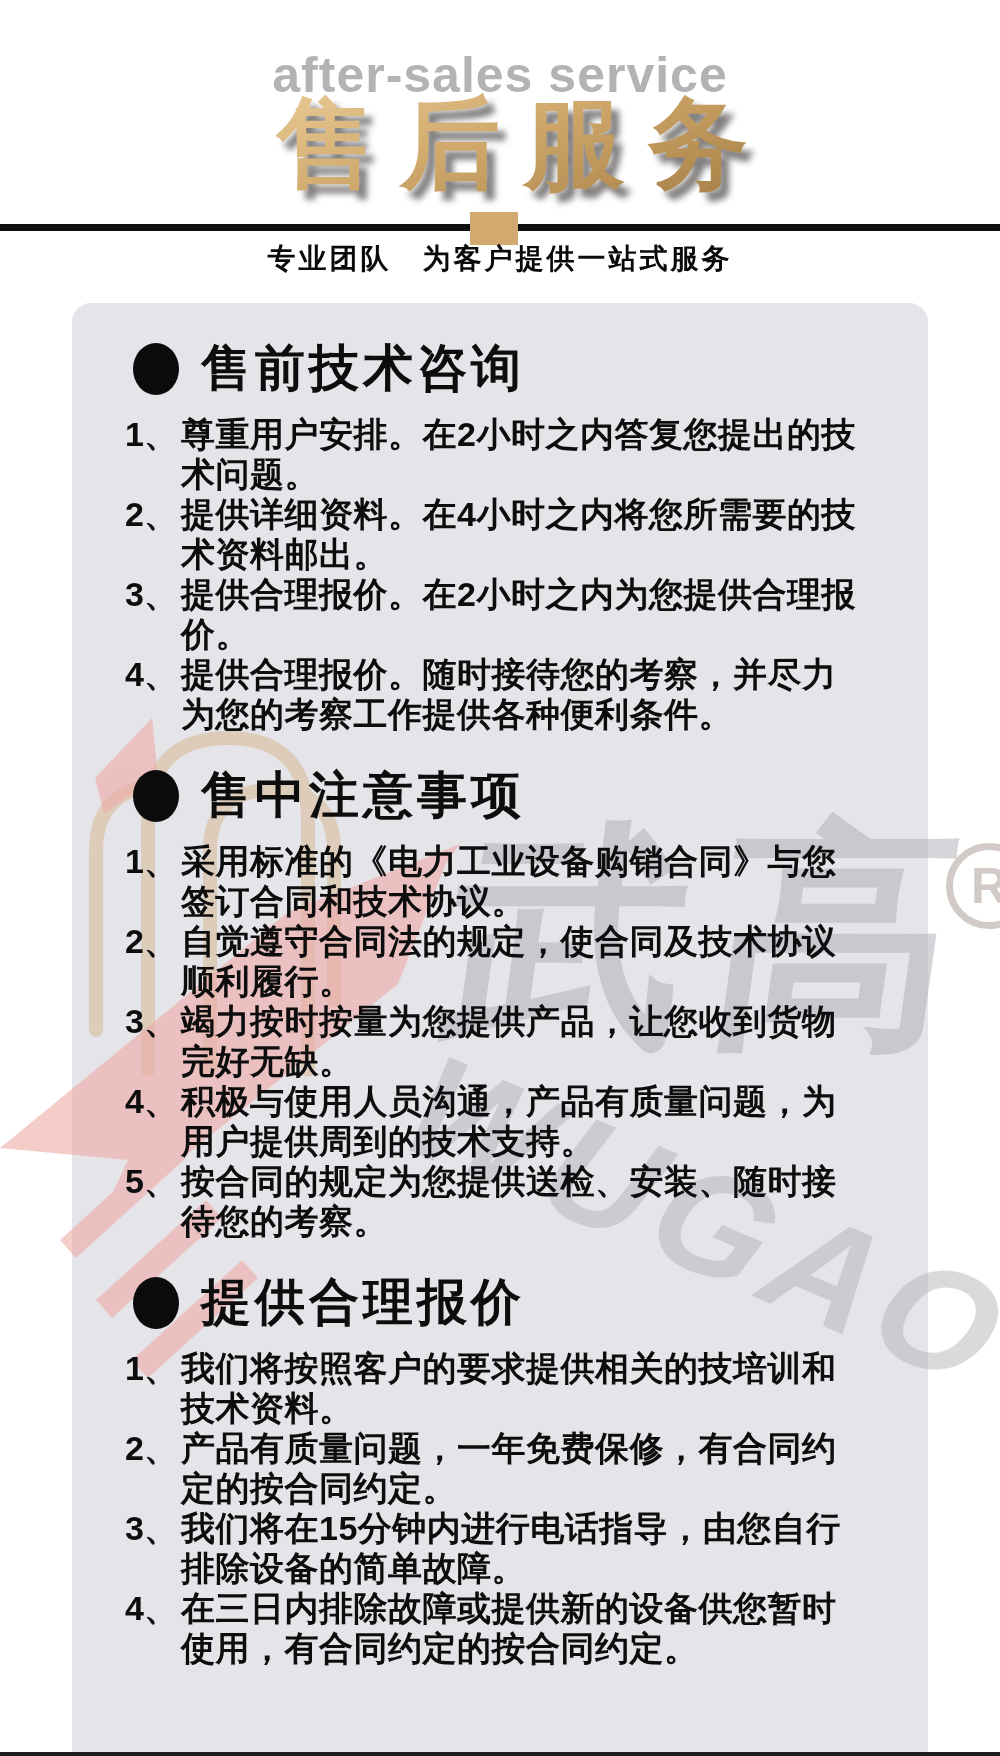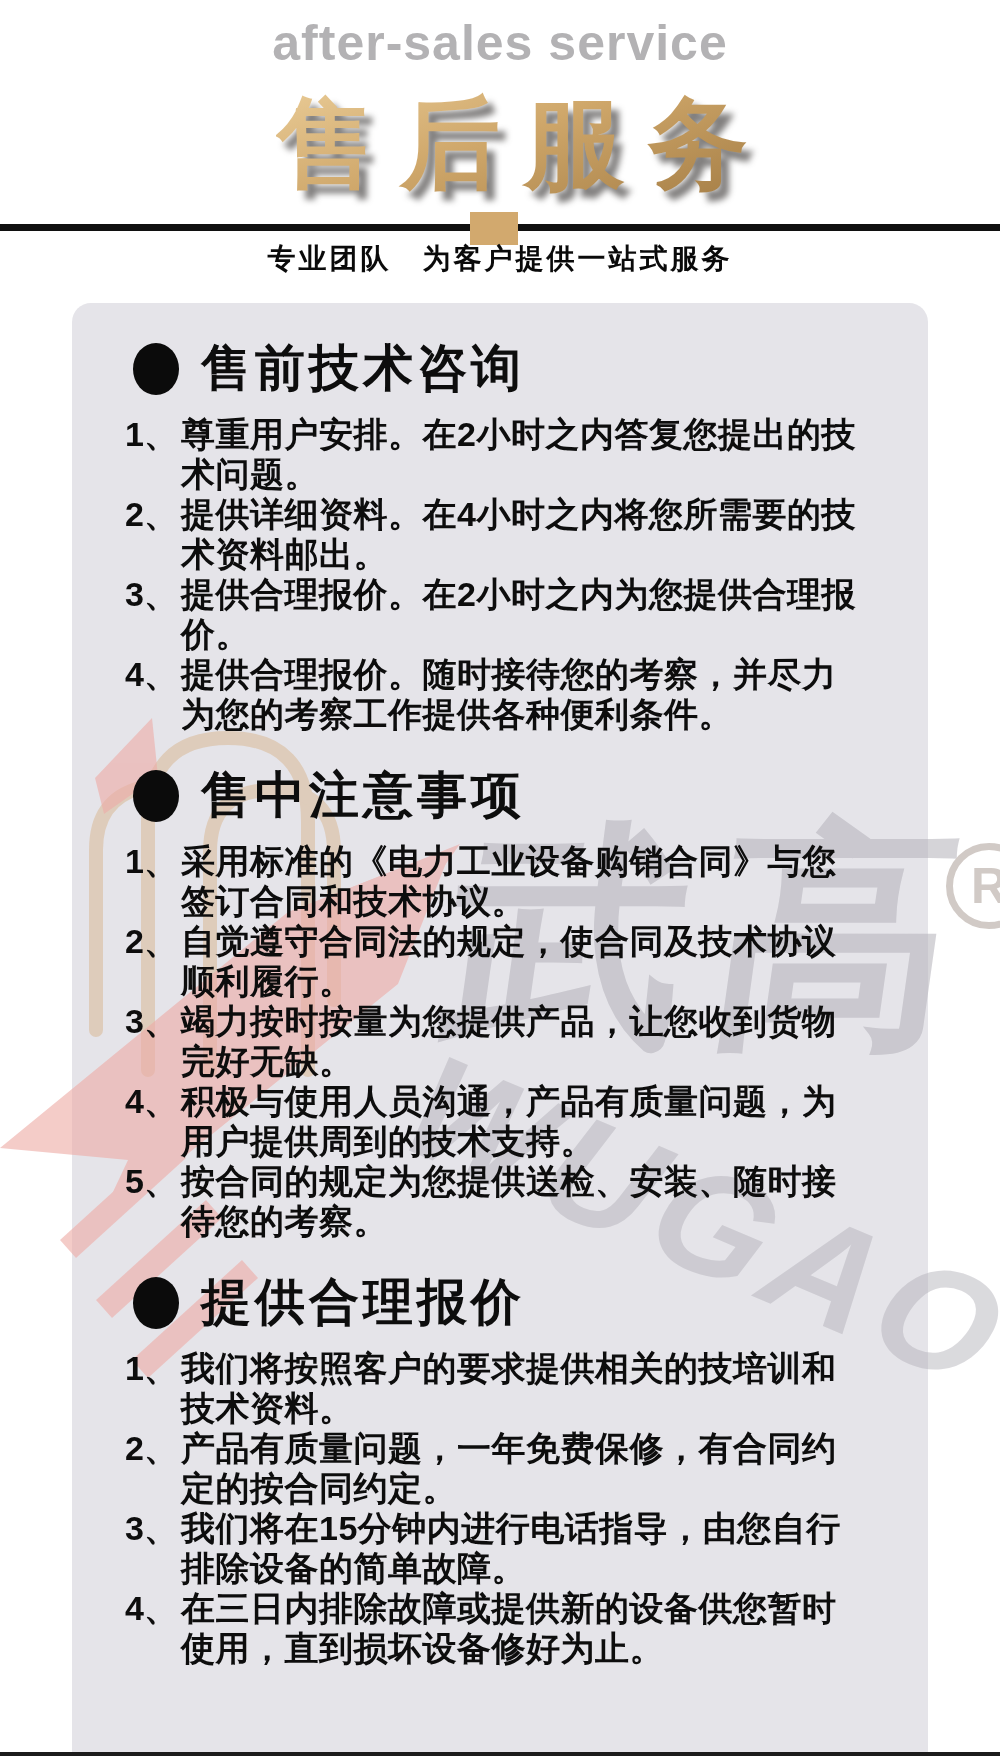--- a/index.html
+++ b/index.html
@@ -2,21 +2,21 @@
 <html><head>
 <meta charset="utf-8">
 <style>
   html,body{margin:0;padding:0;background:#ffffff;}
   .page{
     position:relative;width:1000px;height:1756px;background:#ffffff;
     overflow:hidden;font-family:"Liberation Sans","DejaVu Sans",sans-serif;
   }
   
   .title-en{
-    position:absolute;top:14px;left:0;width:100%;text-align:center;
+    position:absolute;top:46px;left:0;width:100%;text-align:center;
     font-size:50px;font-weight:bold;color:#b3b2b4;letter-spacing:1px;
   }
   .title-cn{
     position:absolute;top:88px;left:12px;width:100%;text-align:center;
     font-size:100px;font-weight:bold;letter-spacing:24px;text-indent:24px;
     line-height:1.1;white-space:nowrap;
   }
   .title-gold{
     position:relative;z-index:2;
     background:linear-gradient(160deg,#e9cb96 0%,#cfa76a 45%,#a37c44 100%);
@@ -154,21 +154,21 @@
           <div class="item">
             <span class="num">2、</span>
             <span class="txt">产品有质量问题，一年免费保修，有合同约定的按合同约定。</span>
           </div>
           <div class="item">
             <span class="num">3、</span>
             <span class="txt">我们将在15分钟内进行电话指导，由您自行排除设备的简单故障。</span>
           </div>
           <div class="item">
             <span class="num">4、</span>
-            <span class="txt">在三日内排除故障或提供新的设备供您暂时使用，直到损坏设备修好为止。</span>
+            <span class="txt">在三日内排除故障或提供新的设备供您暂时使用，有合同约定的按合同约定。</span>
           </div>
         </section>
       </div>
   </div>
 
   <div class="watermark">
     <svg class="wm-svg" width="1000" height="950" viewBox="0 0 1000 950">
 
       <g stroke="#d8b58e" stroke-width="14" fill="none" opacity="0.5" stroke-linecap="round">
         <path d="M148 470 V222 Q148 138 228 138 Q308 138 308 222 V470"></path>

